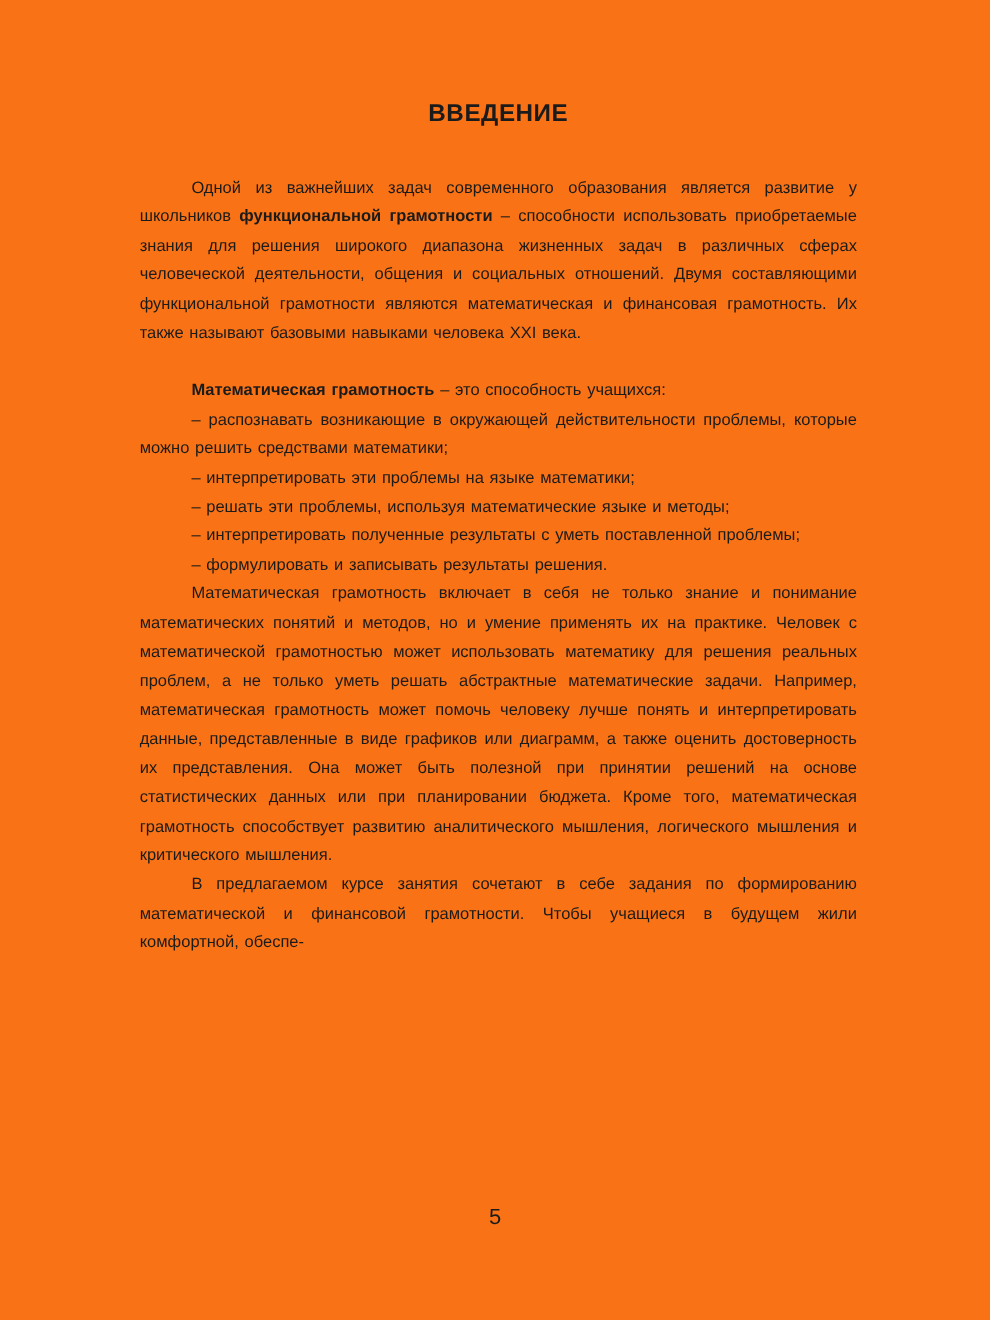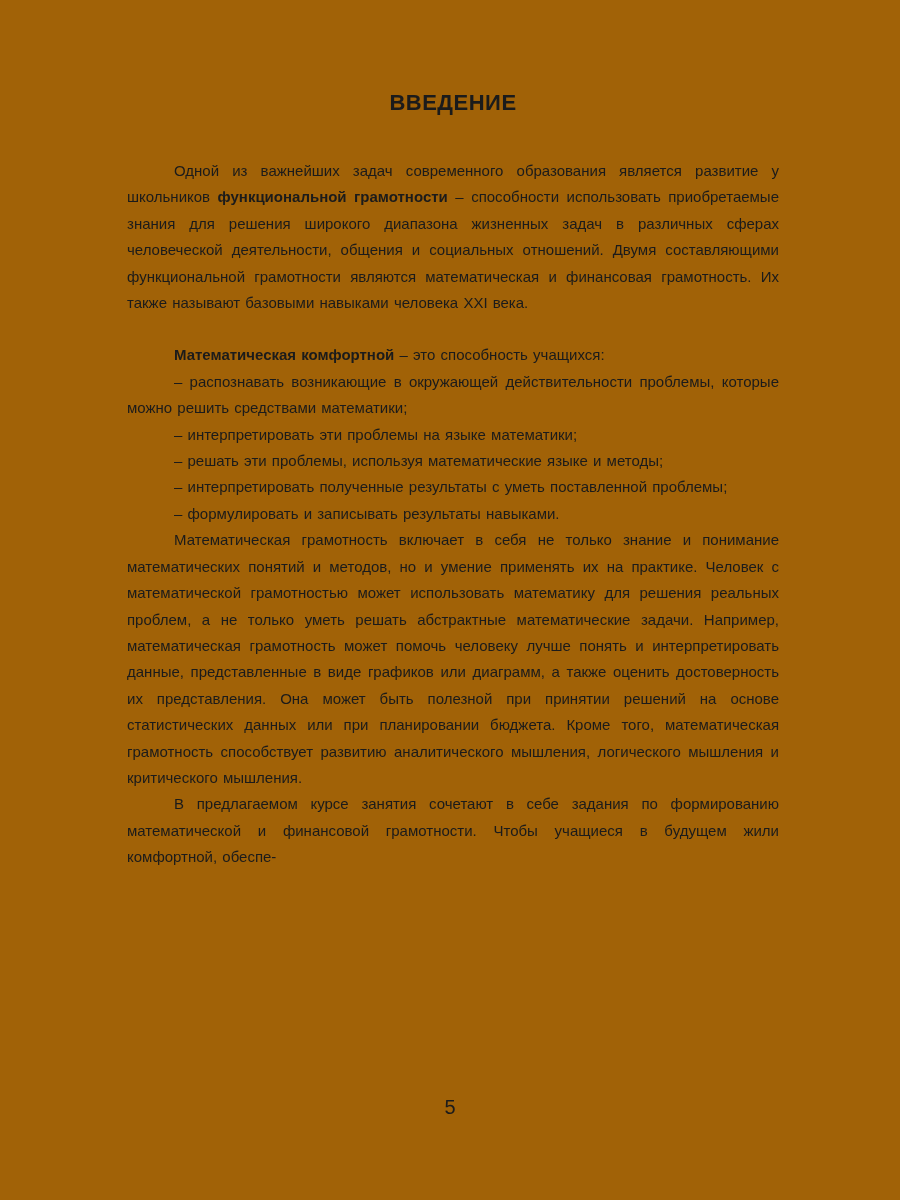--- a/index.html
+++ b/index.html
@@ -10,21 +10,21 @@
   }
   body {
     font-family: "Liberation Sans", sans-serif;
     color: #1b1b1b;
     position: relative;
     overflow: hidden;
   }
   .page {
     position: absolute;
     inset: 0;
-    background: #a16207;
+    background: #f97316;
   }
   .content {
     position: absolute;
     left: 127px;
     top: 90px;
     width: 652px;
   }
   .title {
     text-align: center;
     font-size: 22px;
@@ -57,27 +57,27 @@
 
 <div class="page">
   <div class="content">
 
     <h1 class="title">ВВЕДЕНИЕ</h1>
 
     <p class="para"><span>Одной из важнейших задач современного образования является развитие у школьников </span><b>функциональной грамотности</b><span> – способности использовать приобретаемые знания для решения широкого диапазона жизненных задач в различных сферах человеческой деятельности, общения и социальных отношений. Двумя составляющими функциональной грамотности являются математическая и финансовая грамотность. Их также называют базовыми навыками человека XXI века.</span></p>
 
     <div class="spacer"></div>
 
-    <p class="para"><b>Математическая комфортной</b><span> – это способность учащихся:</span></p>
+    <p class="para"><b>Математическая грамотность</b><span> – это способность учащихся:</span></p>
 
     <p class="para">– распознавать возникающие в окружающей действительности проблемы, которые можно решить средствами математики;</p>
     <p class="para">– интерпретировать эти проблемы на языке математики;</p>
     <p class="para">– решать эти проблемы, используя математические языке и методы;</p>
     <p class="para">– интерпретировать полученные результаты с уметь поставленной проблемы;</p>
-    <p class="para">– формулировать и записывать результаты навыками.</p>
+    <p class="para">– формулировать и записывать результаты решения.</p>
 
     <p class="para">Математическая грамотность включает в себя не только знание и понимание математических понятий и методов, но и умение применять их на практике. Человек с математической грамотностью может использовать математику для решения реальных проблем, а не только уметь решать абстрактные математические задачи. Например, математическая грамотность может помочь человеку лучше понять и интерпретировать данные, представленные в виде графиков или диаграмм, а также оценить достоверность их представления. Она может быть полезной при принятии решений на основе статистических данных или при планировании бюджета. Кроме того, математическая грамотность способствует развитию аналитического мышления, логического мышления и критического мышления.</p>
 
     <p class="para">В предлагаемом курсе занятия сочетают в себе задания по формированию математической и финансовой грамотности. Чтобы учащиеся в будущем жили комфортной, обеспе-</p>
 
   </div>
 
   <div class="page-number">5</div>
 </div>
 

